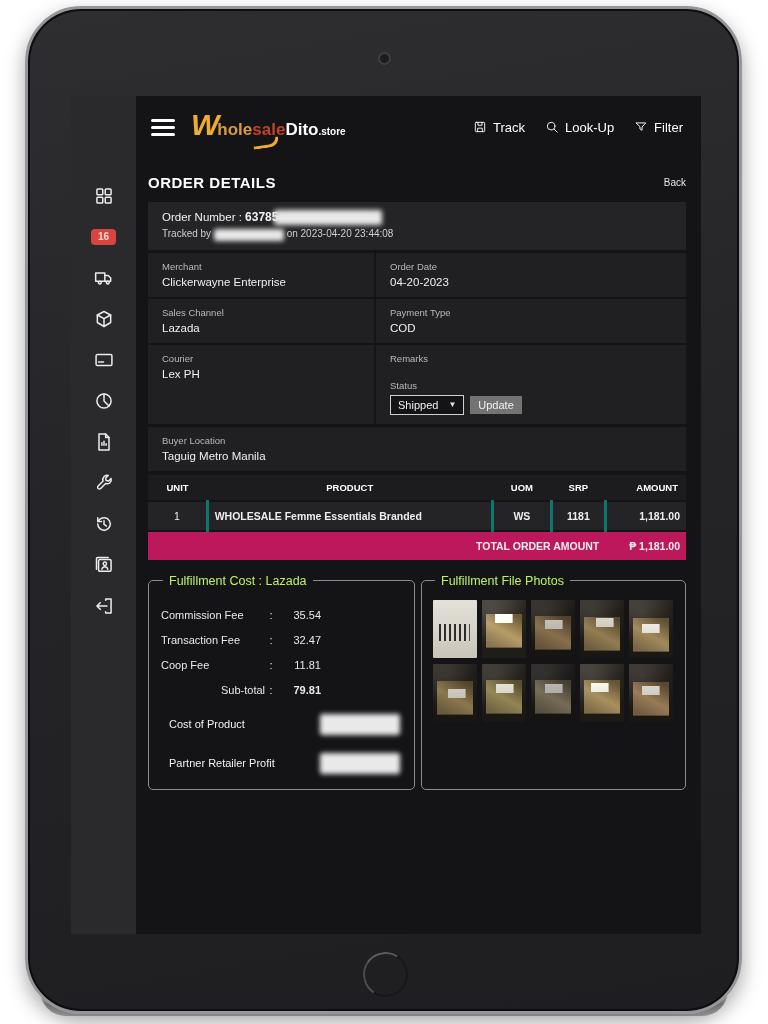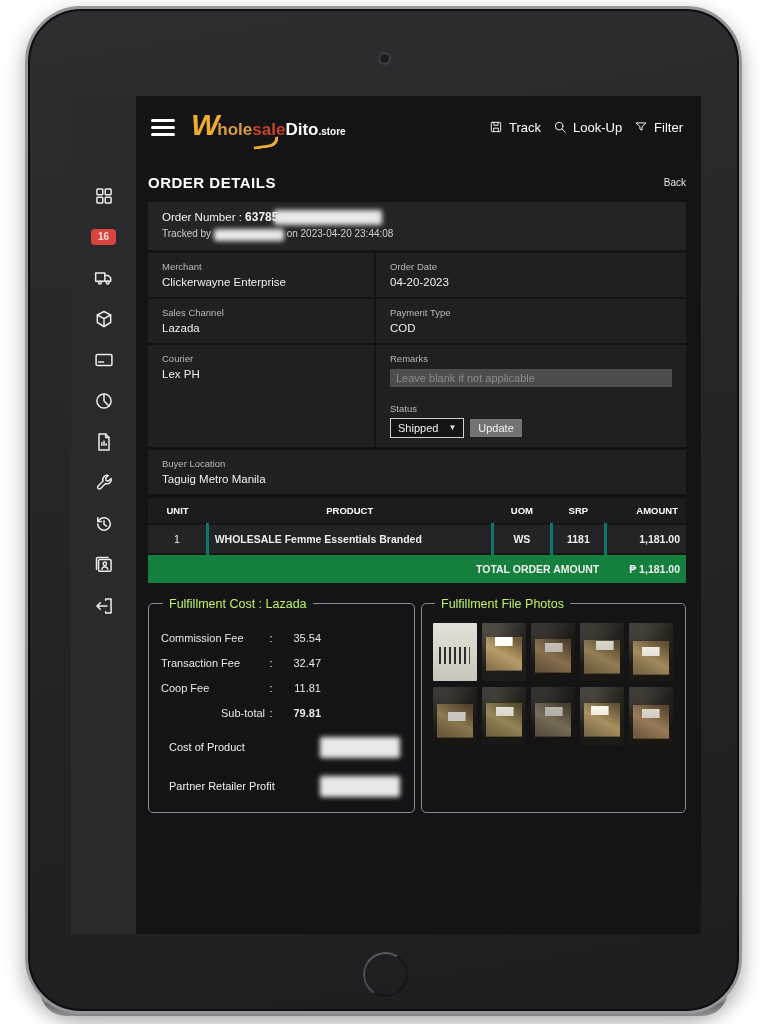--- a/index.html
+++ b/index.html
@@ -37,21 +37,21 @@
   .hamburger { width:24px; cursor:pointer; margin-right:16px; }
   .hamburger div { height:3px; background:#fff; border-radius:2px; margin:4px 0; }
   .logo { display:flex; align-items:baseline; white-space:nowrap; cursor:pointer; position:relative; }
   .logo .lg-w { color:#eead2f; font-size:30px; font-weight:bold; font-style:italic; line-height:20px; letter-spacing:-2px; }
   .logo .lg-hole { color:#d89c3c; font-size:17px; font-weight:bold; }
   .logo .lg-sale { color:#c6402a; font-size:17px; font-weight:bold; }
   .logo .lg-dito { color:#fff; font-size:17px; font-weight:bold; }
   .logo .lg-store { color:#fff; font-size:10px; font-weight:bold; }
   .logo .lg-arrow { position:absolute; left:62px; bottom:-8px; width:26px; height:10px;
     border-bottom:3px solid #eead2f; border-right:3px solid #eead2f; border-radius:0 0 14px 0; transform:rotate(-8deg); }
-  .nav { margin-left:auto; display:flex; gap:12px; }
+  .nav { margin-left:auto; display:flex; gap:20px; }
   .nav-item { display:flex; align-items:center; gap:6px; color:#fff; font-size:13px; cursor:pointer; }
   .nav-item svg { width:14px; height:14px; stroke:#fff; fill:none; stroke-width:1.6; stroke-linecap:round; stroke-linejoin:round; }
 
   
   .content { flex:1; padding:16px 15px 0 12px; overflow:hidden; }
   .title-row { display:flex; align-items:center; margin-bottom:11px; }
   .page-title { color:#fff; font-size:15px; font-weight:bold; letter-spacing:.5px; }
   .back-link { margin-left:auto; color:#e5e5e5; font-size:10px; cursor:pointer; }
 
   .panel { background:#242427; }
@@ -76,21 +76,21 @@
   .update-btn { background:#737373; border:none; color:#f2f2f2; font-size:11px; padding:3px 8px;
     cursor:pointer; font-family:"Liberation Sans", sans-serif; }
   .buyer-panel { margin-top:3px; }
 
   
   .ptable { width:100%; border-collapse:collapse; margin-top:4px; }
   .ptable th { background:#1c1c1e; color:#fff; font-size:9.5px; padding:7px 4px; font-weight:bold; }
   .ptable td { background:#242427; color:#eee; font-size:10.5px; padding:8px 6px; border-top:2px solid #141416; }
   .ptable td + td { border-left:3px solid #0f766e;font-weight:bold; }
   .ptable .c { text-align:center; } .ptable .r { text-align:right; }
-  .ptable tfoot td { background:#15803d; font-weight:bold; font-size:10.5px; border-left:none; }
+  .ptable tfoot td { background:#be185d; font-weight:bold; font-size:10.5px; border-left:none; }
   .amount-bold { font-weight:bold; }
 
   
   .boxes-row { display:flex; gap:6px; margin-top:14px; }
   fieldset { border:1px solid #8b8b8f; border-radius:5px; padding:8px 12px 14px; }
   fieldset legend { color:#bef264; font-size:12.5px; padding:0 6px; margin-left:2px; }
   .fc-box { width:267px; height:216px; }
   .fc-line { display:flex; color:#e8e8e8; font-size:11px; margin-top:13px; }
   .fc-label { width:104px; }
   .fc-colon { width:12px; text-align:center; }
@@ -282,21 +282,20 @@
             </div>
             <div class="cell tall-cell">
               <div class="fgroup">
                 <div class="flabel">Courier</div>
                 <div class="fvalue">Lex PH</div>
               </div>
             </div>
             <div class="cell tall-cell">
               <div class="fgroup">
                 <div class="flabel">Remarks</div>
-                <input class="remarks-input" type="text" placeholder="Leave blank if not applicable" style="">
               </div>
               <div class="fgroup">
                 <div class="flabel">Status</div>
                 <div class="status-row">
                   <div class="status-select">
                     <span>Shipped</span>
                     <span class="chev">▼</span>
                   </div>
                   <button class="update-btn">Update</button>
                 </div>

